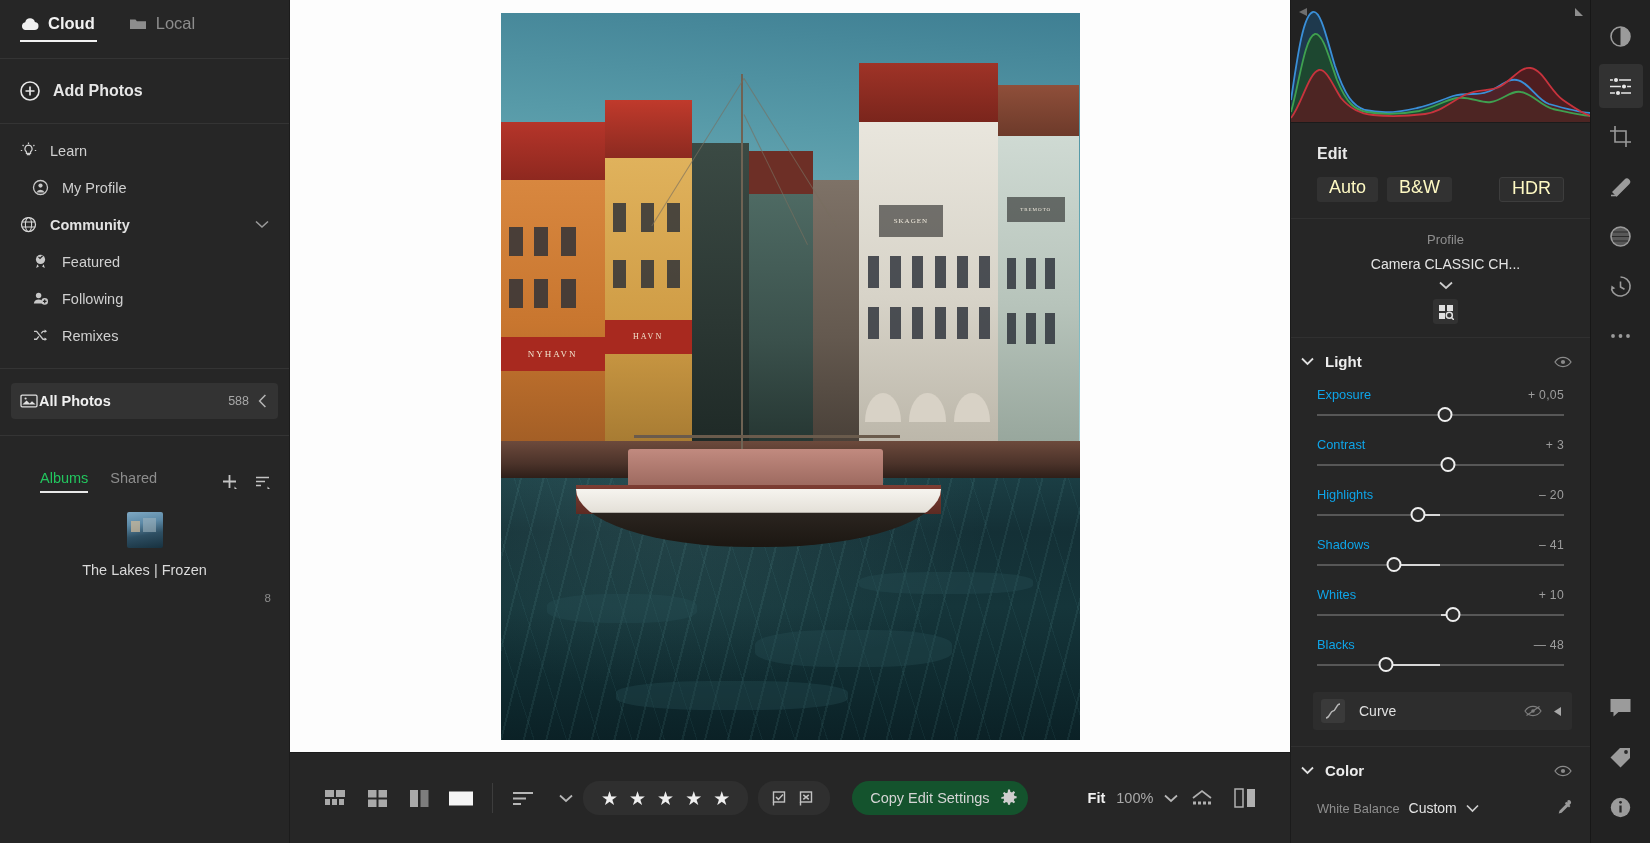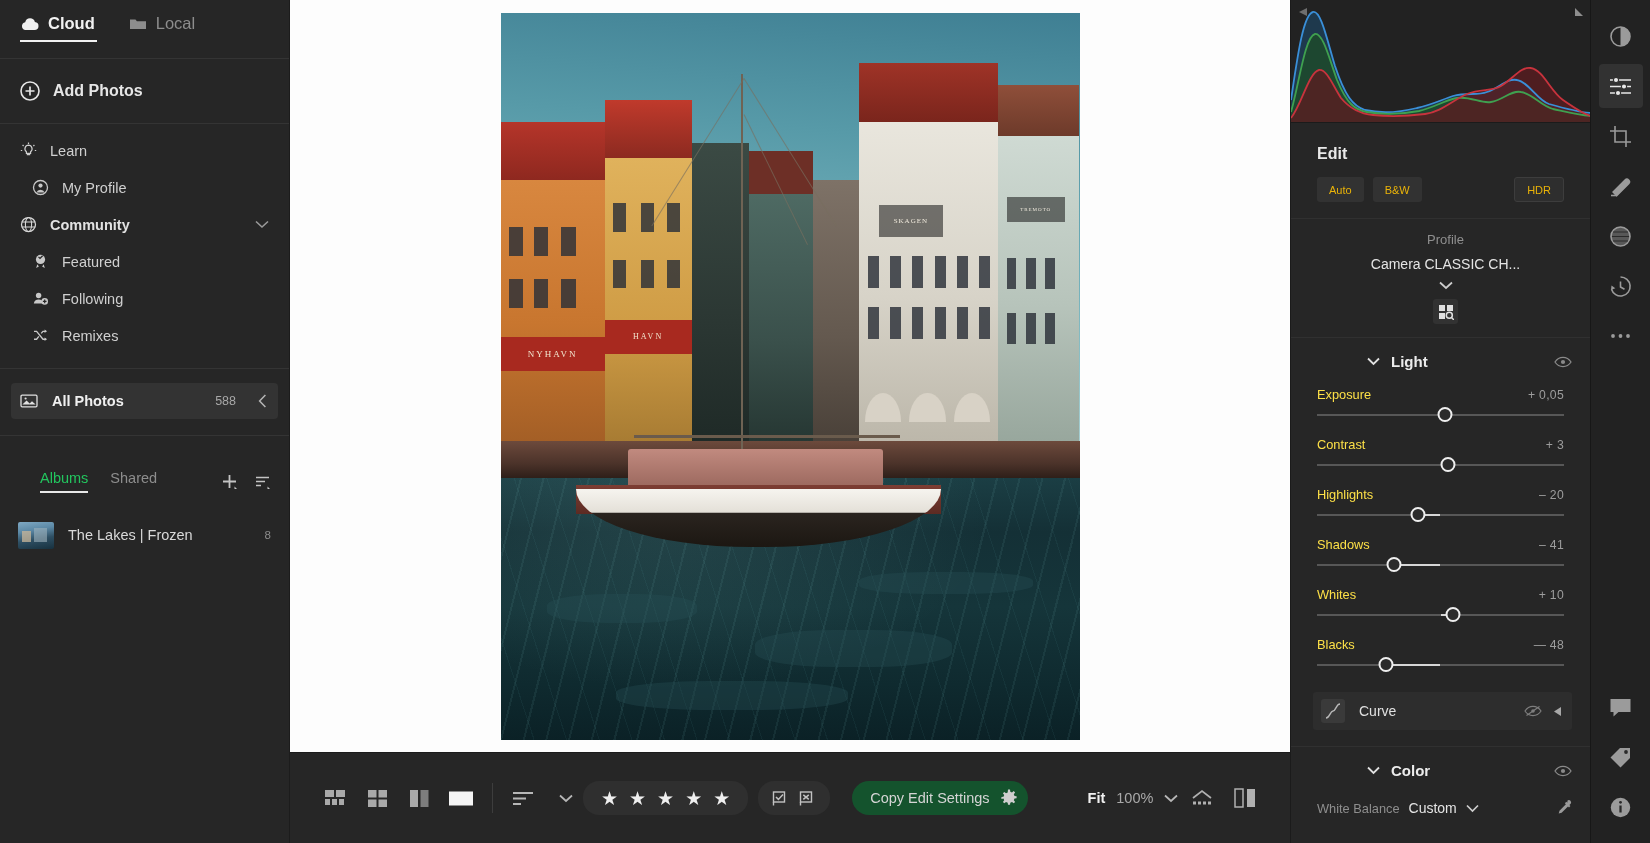--- a/index.html
+++ b/index.html
@@ -33,37 +33,37 @@
 
   .nav-list { padding-top:8px; }
   .nav-item { display:flex; align-items:center; gap:13px; height:37px; padding:0 20px; cursor:pointer; position:relative; }
   .nav-item .lbl { font-size:14.5px; color:#cfcfcf; }
   .nav-item.bold .lbl { font-weight:600; color:#e2e2e2; }
   .nav-item.sub { padding-left:32px; }
   .nav-item .chev { margin-left:auto; color:#9a9a9a; }
 
   .allphotos-wrap { padding:14px 11px 0 11px; }
   .allphotos {
-    display:flex; align-items:center; gap:13px; height:36px; border-radius:4px;
+    display:flex; align-items:center; height:36px; border-radius:4px;
     background:#333333; padding:0 11px 0 9px; cursor:pointer;
   }
   .allphotos .lbl { font-size:14.5px; font-weight:600; color:#f0f0f0; }
   .allphotos .count { margin-left:auto; font-size:12.5px; color:#a8a8a8; }
   .allphotos .back { color:#b5b5b5; margin-left:9px; font-size:13px; }
 
   .albums-head {
     display:flex; align-items:center; padding:0 18px; margin-top:30px; gap:22px; height:30px;
   }
   .albums-tab { font-size:14.5px; position:relative; padding-bottom:7px; cursor:pointer; }
   .albums-tab.active { color:#22c55e; font-weight:400;margin-left:22px; }
   .albums-tab.active::after { content:""; position:absolute; left:0; right:0; bottom:0; height:2px; background:#e8e8e8; }
   .albums-tab.inactive { color:#8d8d8d; }
   .albums-actions { margin-left:auto; display:flex; gap:16px; align-items:center; color:#c4c4c4; }
 
-  .album-row { display:flex; align-items:center; gap:14px; padding:0 18px; height:46px; margin-top:16px; cursor:pointer; }
+  .album-row { display:flex; align-items:center; gap:14px; padding:0 18px; height:46px; margin-top:16px; cursor:pointer;flex-direction:column; }
   .album-thumb {
     width:36px; height:27px; border-radius:2px; flex:0 0 36px;
     background:linear-gradient(170deg,#7fa9c4 0%,#5c89a6 32%,#2e4f63 62%,#17313f 100%);
     position:relative; overflow:hidden;
   }
   .album-thumb::before{content:"";position:absolute;left:4px;top:9px;width:9px;height:11px;background:#c9b79a;opacity:.75;}
   .album-thumb::after{content:"";position:absolute;left:16px;top:6px;width:13px;height:14px;background:#9fb3bd;opacity:.6;}
   .album-name { font-size:14.5px; color:#d9d9d9; }
   .album-count { margin-left:auto; font-size:11.5px; color:#8a8a8a; }
 
@@ -140,37 +140,37 @@
   
   .rightpanel { width:300px; flex:0 0 300px; background:#262626; border-left:1px solid #1b1b1b; position:relative; }
   .histogram { height:123px; background:#222222; position:relative; overflow:hidden; border-bottom:1px solid #1b1b1b; }
   .hist-corner { position:absolute; width:9px; height:9px; }
   .hist-corner.l { left:7px; top:7px; }
   .hist-corner.r { right:7px; top:7px; }
 
   .panel-title { font-size:16px; font-weight:600; color:#e9e9e9; padding:22px 26px 0 26px; }
   .mode-row { display:flex; align-items:center; padding:14px 26px 0 26px; gap:9px; }
   .mode-btn { height:25px; min-width:44px; padding:0 12px; border-radius:3px; background:#323232;
-              font-size:11px; color:#eab308; display:flex; align-items:center; justify-content:center; cursor:pointer; }
+              font-size:18px; color:#fef9c3; display:flex; align-items:flex-start; justify-content:center; cursor:pointer; }
   .mode-btn.hdr { margin-left:auto; background:#2e2e2e; border:1px solid #3d3d3d; }
   .thin-div { height:1px; background:#303030; margin:16px 0 0 0; }
 
   .profile-row { display:flex; align-items:center; padding:13px 16px 13px 26px; gap:9px;flex-direction:column; }
   .profile-lbl { font-size:13px; color:#8f8f8f; }
   .profile-val { font-size:14px; color:#e4e4e4; flex:1 1 auto; }
   .profile-grid { width:25px; height:25px; background:#323232; border-radius:3px; display:flex; align-items:center; justify-content:center; cursor:pointer; }
 
-  .section-head { display:flex; align-items:center; gap:11px; padding:15px 18px 4px 30px;margin-left:46px; }
+  .section-head { display:flex; align-items:center; gap:11px; padding:15px 18px 4px 10px; }
   .section-head .nm { font-size:15px; font-weight:600; color:#ececec; }
   .section-head .eye { margin-left:auto; }
 
   .slider-block { padding:0 26px; }
   .slider-row { padding-top:13px; }
   .slider-top { display:flex; align-items:baseline; }
-  .slider-name { font-size:12.8px; color:#fde047; }
+  .slider-name { font-size:12.8px; color:#0ea5e9; }
   .slider-val { margin-left:auto; font-size:12.2px; color:#9d9d9d; letter-spacing:.3px; }
   .track-wrap { position:relative; height:18px; margin-top:4px; }
   .track { position:absolute; left:0; right:0; top:8px; height:2px; background:#575757; }
   .fill { position:absolute; top:8px; height:2px; background:#d6d6d6; }
   .knob { position:absolute; top:1px; width:15px; height:15px; border-radius:50%;
           border:2.2px solid #eeeeee; background:#2b2b2b; transform:translateX(-50%); cursor:pointer; }
 
   .curve-row { display:flex; align-items:center; gap:14px; margin:18px 18px 0 22px; height:38px;
                background:#2d2d2d; border-radius:3px; padding:0 10px 0 8px; cursor:pointer; }
   .curve-ico { width:24px; height:24px; background:#3a3a3a; border-radius:3px; display:flex; align-items:center; justify-content:center; }

